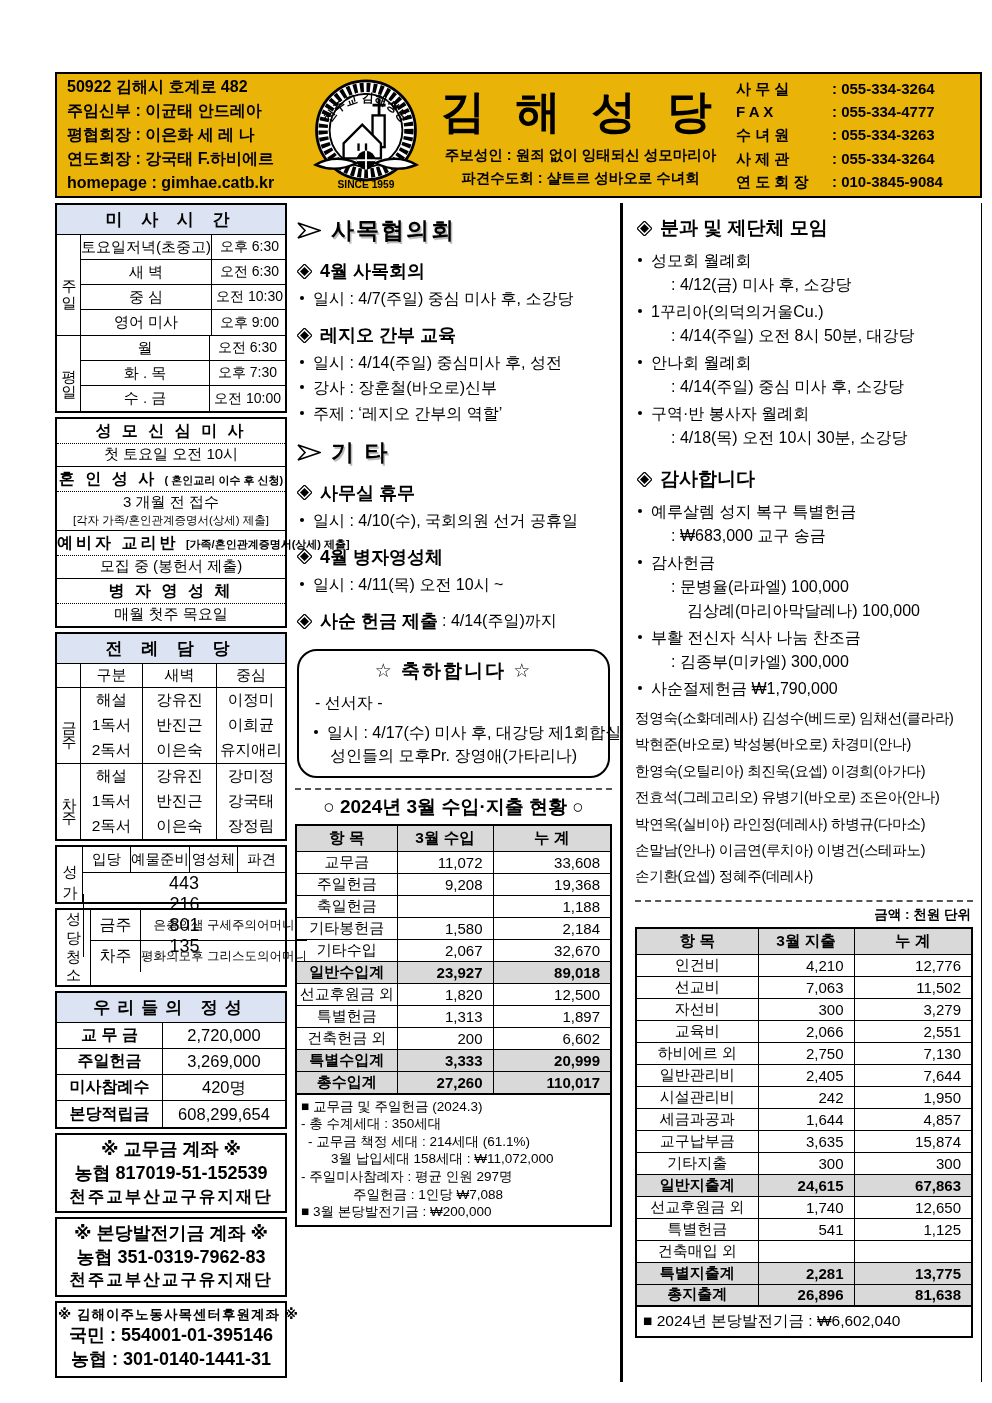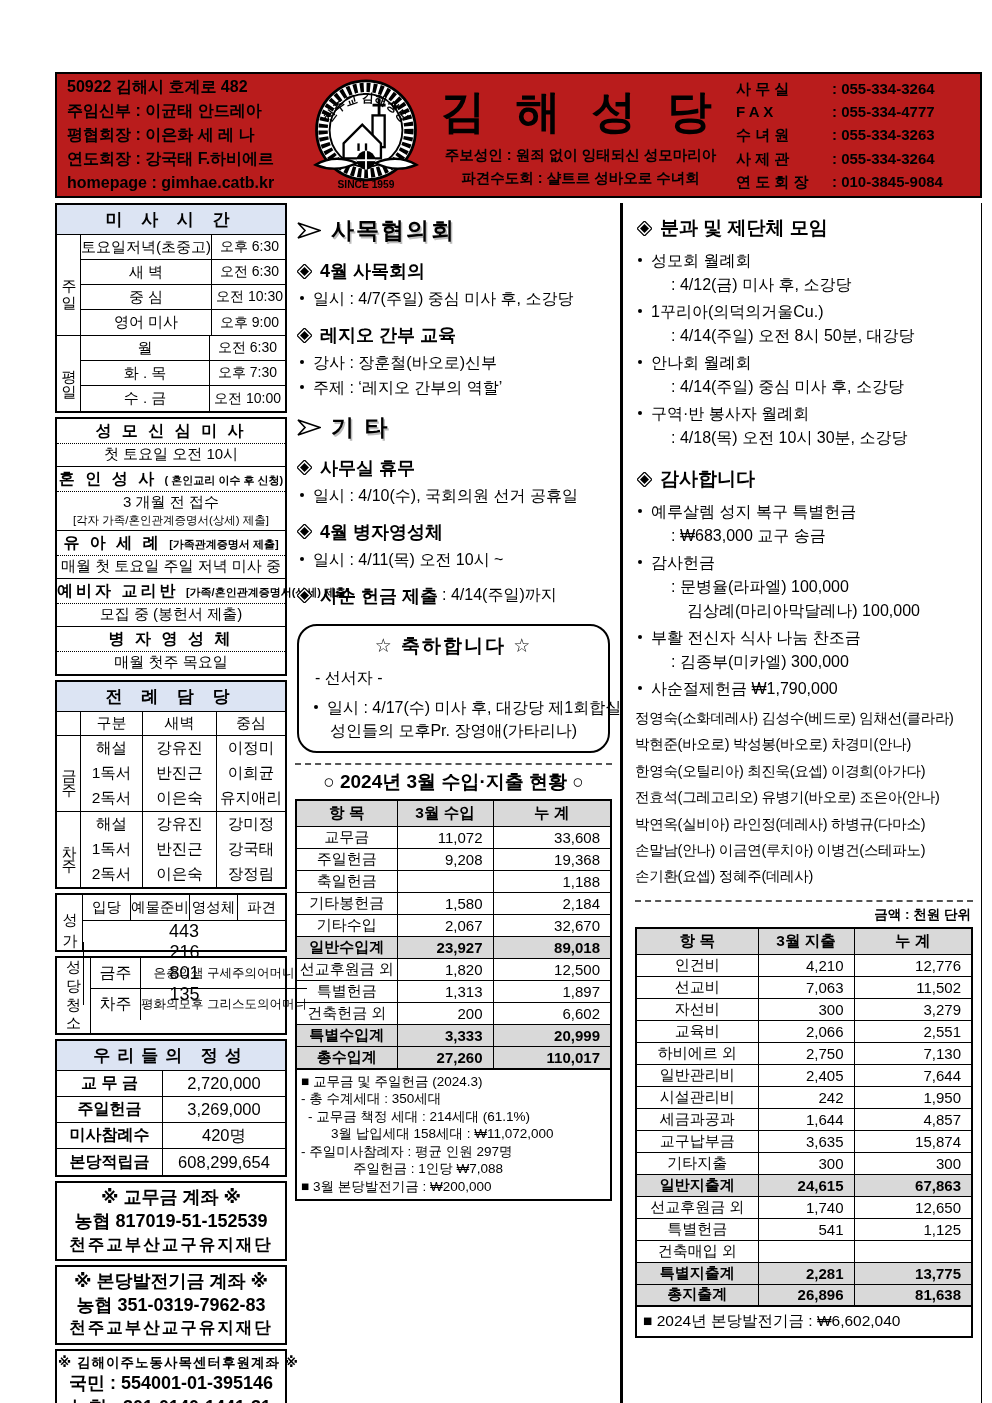--- a/index.html
+++ b/index.html
@@ -5,21 +5,21 @@
   * { box-sizing: border-box; margin: 0; padding: 0; }
   html,body { background:#fff; }
   body {
     position: relative; width: 992px; height: 1403px;
     font-family: "Liberation Sans", "DejaVu Sans", sans-serif;
     color:#000; overflow: hidden;
   }
   .page { position:absolute; left:55px; top:72px; width:927px; }
 
   
-  .hdr { border:2px solid #000; height:126px; display:flex; align-items:center; background:#b91c1c; }
+  .hdr { border:2px solid #000; height:126px; display:flex; align-items:center; background:#eab308; }
   .hdr-info { width:250px; padding:6px 4px 6px 10px; font-size:16px; font-weight:600; line-height:1.5; white-space:nowrap; }
   .hdr-logo { width:118px; flex:none; display:flex; justify-content:center; align-items:center; }
   .hdr-center { flex:1; text-align:center; }
   .hdr-title { font-size:45px; font-weight:bold; letter-spacing:9px; white-space:nowrap; }
   .hdr-sub { font-size:14.5px; font-weight:600; margin-top:4px; white-space:nowrap; }
   .hdr-contacts { width:244px; padding:2px 8px 2px 0; font-size:15px; font-weight:600; }
   .contact-row { display:flex; line-height:1.55; white-space:nowrap; }
   .contact-label { width:96px; white-space:pre; }
 
   
@@ -263,27 +263,20 @@
         </div>
           <div class="sac">
           <div class="sac-title"><span>혼 인 성 사</span> <span class="sac-suffix">( 혼인교리 이수 후 신청)</span></div>
           <div>
 
           <div class="sac-line">3 개월 전 접수</div>
               <div class="sac-line small">[각자 가족/혼인관계증명서(상세) 제출]</div>
             </div>
         </div>
           <div class="sac">
-          <div class="sac-title"><span>유 아 세 례</span> <span class="sac-suffix">[가족관계증명서 제출]</span></div>
-          <div>
-
-          <div class="sac-line">매월 첫 토요일 주일 저녁 미사 중</div>
-            </div>
-        </div>
-          <div class="sac">
           <div class="sac-title"><span>예비자 교리반</span> <span class="sac-suffix">[가족/혼인관계증명서(상세) 제출]</span></div>
           <div>
 
           <div class="sac-line">모집 중 (봉헌서 제출)</div>
             </div>
         </div>
           <div class="sac">
           <div class="sac-title"><span>병 자 영 성 체</span> <span class="sac-suffix"></span></div>
           <div>
 
@@ -480,20 +473,24 @@
                   <svg width="15" height="15" viewBox="0 0 16 16">
                       <path d="M8 0 L16 8 L8 16 L0 8 Z" fill="#fff" stroke="#000" stroke-width="1.3"></path>
                       <path d="M8 3.2 L12.8 8 L8 12.8 L3.2 8 Z" fill="#000"></path>
                     </svg>
                 </span>
                 <span>레지오 간부 교육</span>
                 <span class="inline-detail"></span>
               </div>
               <div>
 
+              <div class="bullet">
+                  <span class="dot"></span>
+                  <span>일시 : 4/14(주일) 중심미사 후, 성전</span>
+                </div>
                   <div class="bullet">
                   <span class="dot"></span>
                   <span>강사 : 장훈철(바오로)신부</span>
                 </div>
                   <div class="bullet">
                   <span class="dot"></span>
                   <span>주제 : ‘레지오 간부의 역할’</span>
                 </div>
                 </div>
             </div>

